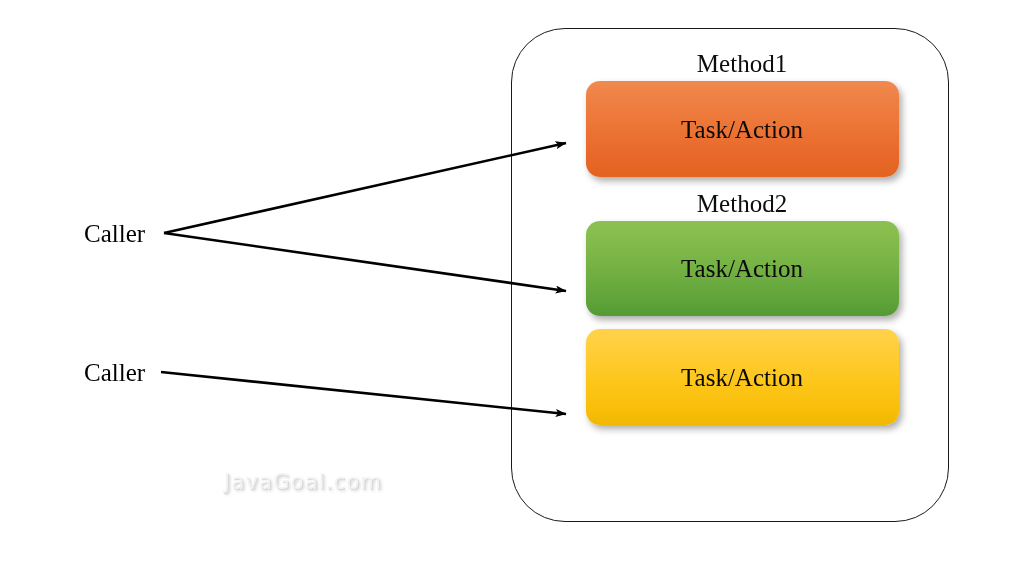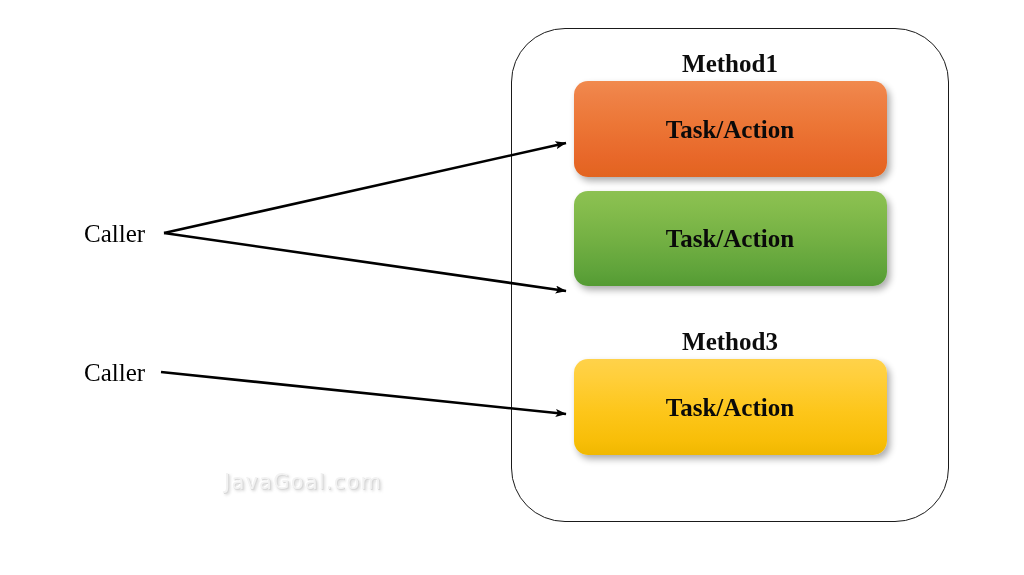--- a/index.html
+++ b/index.html
@@ -56,23 +56,22 @@
     border: 1.6px solid #1a1a1a;
     border-radius: 54px;
     background: #ffffff;
     box-sizing: border-box;
     z-index: 1;
   }
 
   
   .method-group {
     position: absolute;
-    left: 0;
+    left: 12px;
     width: 100%;
-    font-weight: bold;
   }
   #method-group-0 { top: 22px; }
   #method-group-1 { top: 162px; }
   #method-group-2 { top: 300px; }
 
   .method-title {
     text-align: center;
     font-family: "Liberation Serif", "DejaVu Serif", serif;
     font-size: 25px;
     color: #0d0d0d;
@@ -142,27 +141,27 @@
   <div id="class-container">
 
     <div class="method-group" id="method-group-0">
       <div class="method-title">Method1</div>
       <div class="task-box" id="task-box-0">
         <span class="task-label">Task/Action</span>
       </div>
     </div>
 
     <div class="method-group" id="method-group-1">
+      <div class="method-title">Method2</div>
       <div class="task-box" id="task-box-1">
         <span class="task-label">Task/Action</span>
       </div>
     </div>
 
     <div class="method-group" id="method-group-2">
-      <div class="method-title">Method3</div>
       <div class="task-box" id="task-box-2">
         <span class="task-label">Task/Action</span>
       </div>
     </div>
 
   </div>
 
   <svg id="connectors" viewBox="0 0 1024 575">
     <defs>
       <marker id="arrowhead" markerWidth="11" markerHeight="8" refX="10.4" refY="4" orient="auto" markerUnits="userSpaceOnUse">

